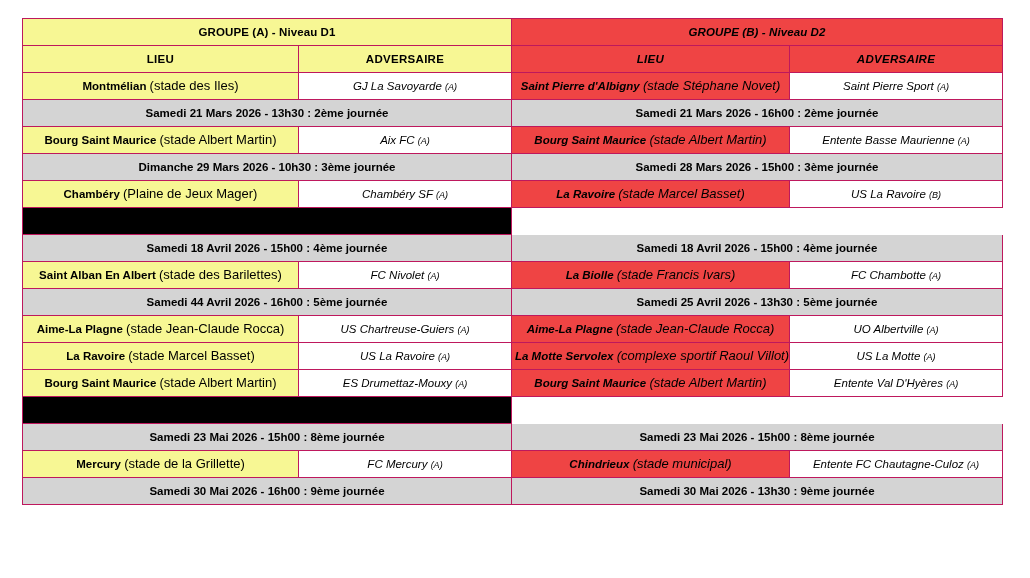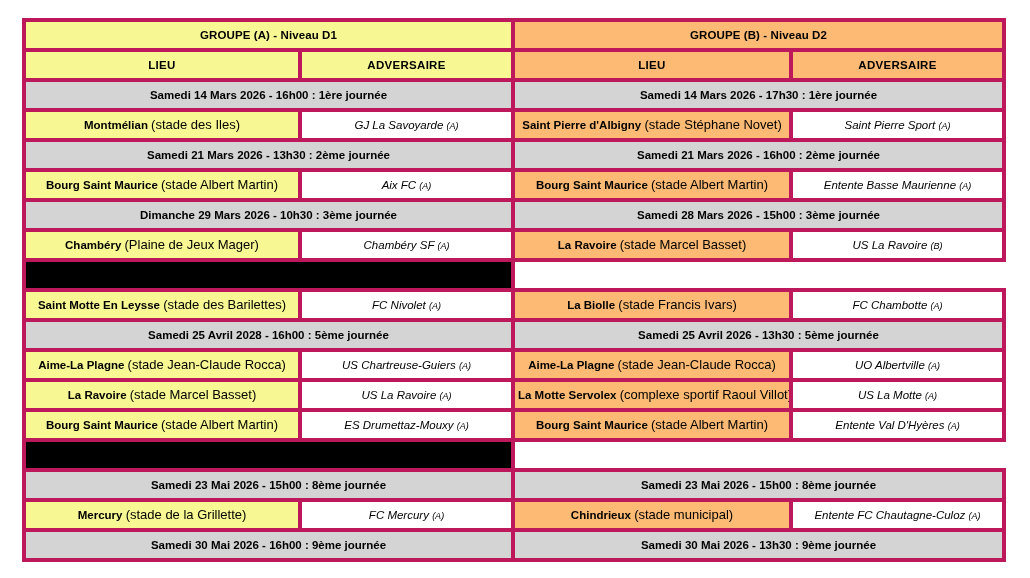--- a/index.html
+++ b/index.html
@@ -21,41 +21,41 @@
     width: 980px;
   }
 
   table.cal {
     border-collapse: collapse;
     table-layout: fixed;
     width: 980px;
   }
 
   table.cal td {
-    border: 4px solid #be185d;
+    border: 1px solid #be185d;
     height: 26px;
     padding: 0 3px;
     font-size: 11.5px;
     color: #000000;
     text-align: center;
     vertical-align: middle;
     line-height: 1.05;
     white-space: nowrap;
     overflow: hidden;
   }
 
   
   col.c-a-lieu  { width: 276px; }
   col.c-a-adv   { width: 213px; }
   col.c-b-lieu  { width: 278px; }
   col.c-b-adv   { width: 213px; }
 
   
   .f-yellow { background: #F7F794; }
-  .f-red    { background: #fdba74; }
+  .f-red    { background: #ef4444; font-style: italic; }
   .f-grey   { background: #D4D4D4; }
   .f-white  { background: #FFFFFF; }
   .f-black  { background: #000000; color: #FFFFFF; }
   .group-title { font-weight: bold; font-size: 12px; letter-spacing: .1px; }
   .col-head    { font-weight: bold; font-size: 12px; letter-spacing: .3px; }
   .day-row     { font-weight: bold; font-size: 11.5px; }
   .cup-row     { font-weight: bold; font-size: 12px; }
   .cup-row .cup-tail { font-weight: normal; }
 
   .team    { font-weight: bold; font-size: 11.5px; }
@@ -87,24 +87,20 @@
           <td class="f-yellow group-title" colspan="2">GROUPE (A) - Niveau D1</td>
           <td class="f-red group-title" colspan="2">GROUPE (B) - Niveau D2</td>
         </tr>
         <tr>
           <td class="f-yellow col-head">LIEU</td>
           <td class="f-yellow col-head">ADVERSAIRE</td>
           <td class="f-red col-head">LIEU</td>
           <td class="f-red col-head">ADVERSAIRE</td>
         </tr>
         <tr>
-          <td class="f-grey day-row" colspan="2">Samedi 14 Mars 2026 - 16h00 : 1ère journée</td>
-          <td class="f-grey day-row" colspan="2">Samedi 14 Mars 2026 - 17h30 : 1ère journée</td>
-        </tr>
-        <tr>
           <td class="f-yellow"><span class="team">Montmélian</span> <span class="stadium">(stade des Iles)</span></td>
           <td class="f-white opp"><span>GJ La Savoyarde</span> <span class="lvl">(A)</span></td>
           <td class="f-red"><span class="team">Saint Pierre d'Albigny</span> <span class="stadium">(stade Stéphane Novet)</span></td>
           <td class="f-white opp"><span>Saint Pierre Sport</span> <span class="lvl">(A)</span></td>
         </tr>
         <tr>
           <td class="f-grey day-row" colspan="2">Samedi 21 Mars 2026 - 13h30 : 2ème journée</td>
           <td class="f-grey day-row" colspan="2">Samedi 21 Mars 2026 - 16h00 : 2ème journée</td>
         </tr>
         <tr>
@@ -121,27 +117,31 @@
           <td class="f-yellow"><span class="team">Chambéry</span> <span class="stadium">(Plaine de Jeux Mager)</span></td>
           <td class="f-white opp"><span>Chambéry SF</span> <span class="lvl">(A)</span></td>
           <td class="f-red"><span class="team">La Ravoire</span> <span class="stadium">(stade Marcel Basset)</span></td>
           <td class="f-white opp"><span>US La Ravoire</span> <span class="lvl">(B)</span></td>
         </tr>
         <tr>
           <td class="f-black cup-row" colspan="2"><span>Samedi 04 Avril 2026 - 15h00 : 1/4 de finale de la Coupe de Savoie</span><span class="cup-tail"></span></td>
           <td class="blankcell" colspan="2">&nbsp;</td>
         </tr>
         <tr>
-          <td class="f-yellow"><span class="team">Saint Motte En Leysse</span> <span class="stadium">(stade des Barilettes)</span></td>
+          <td class="f-grey day-row" colspan="2">Samedi 18 Avril 2026 - 15h00 : 4ème journée</td>
+          <td class="f-grey day-row" colspan="2">Samedi 18 Avril 2026 - 15h00 : 4ème journée</td>
+        </tr>
+        <tr>
+          <td class="f-yellow"><span class="team">Saint Alban En Albert</span> <span class="stadium">(stade des Barilettes)</span></td>
           <td class="f-white opp"><span>FC Nivolet</span> <span class="lvl">(A)</span></td>
           <td class="f-red"><span class="team">La Biolle</span> <span class="stadium">(stade Francis Ivars)</span></td>
           <td class="f-white opp"><span>FC Chambotte</span> <span class="lvl">(A)</span></td>
         </tr>
         <tr>
-          <td class="f-grey day-row" colspan="2">Samedi 25 Avril 2028 - 16h00 : 5ème journée</td>
+          <td class="f-grey day-row" colspan="2">Samedi 44 Avril 2026 - 16h00 : 5ème journée</td>
           <td class="f-grey day-row" colspan="2">Samedi 25 Avril 2026 - 13h30 : 5ème journée</td>
         </tr>
         <tr>
           <td class="f-yellow"><span class="team">Aime-La Plagne</span> <span class="stadium">(stade Jean-Claude Rocca)</span></td>
           <td class="f-white opp"><span>US Chartreuse-Guiers</span> <span class="lvl">(A)</span></td>
           <td class="f-red"><span class="team">Aime-La Plagne</span> <span class="stadium">(stade Jean-Claude Rocca)</span></td>
           <td class="f-white opp"><span>UO Albertville</span> <span class="lvl">(A)</span></td>
         </tr>
         <tr>
           <td class="f-yellow"><span class="team">La Ravoire</span> <span class="stadium">(stade Marcel Basset)</span></td>

